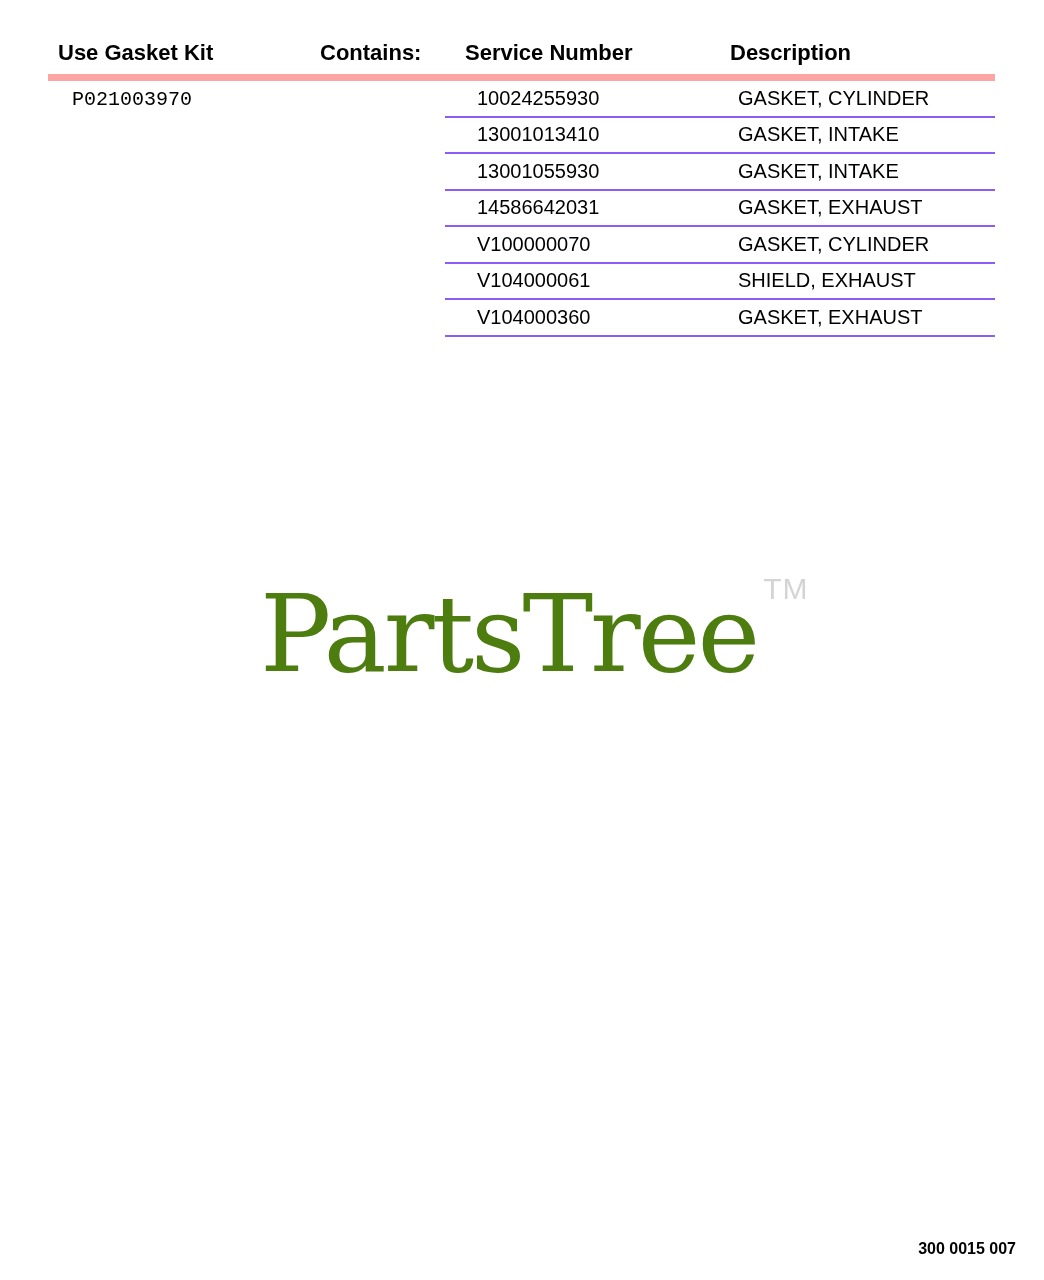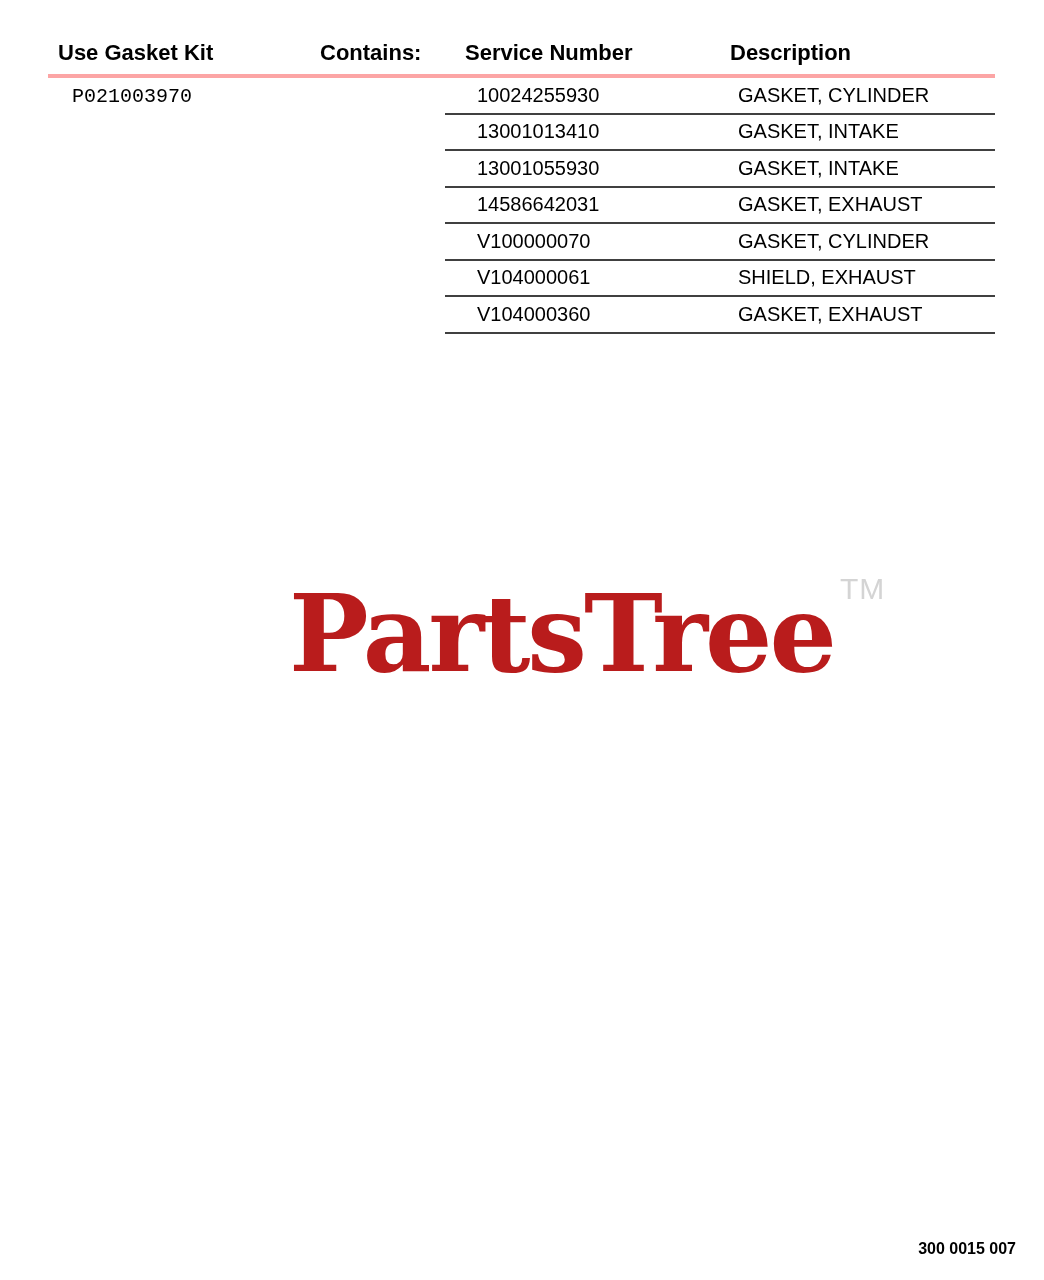--- a/index.html
+++ b/index.html
@@ -22,21 +22,21 @@
     left: 48px;
     top: 40px;
     width: 947px;
   }
   .header-row {
     display: flex;
     align-items: flex-end;
     font-weight: bold;
     font-size: 22px;
     padding-bottom: 8px;
-    border-bottom: 4px solid #fca5a5;
+    border-bottom: 7px solid #fca5a5;
     box-sizing: border-box;
   }
   .hcol-kit      { width: 262px; padding-left: 10px; box-sizing: border-box; }
   .hcol-contains { width: 135px; padding-left: 10px; box-sizing: border-box; }
   .hcol-service  { width: 265px; padding-left: 20px; box-sizing: border-box; }
   .hcol-desc     { flex: 1;      padding-left: 20px; box-sizing: border-box; }
 
   .data-row {
     display: flex;
     height: 36.5px;
@@ -47,21 +47,21 @@
     padding-left: 24px;
     box-sizing: border-box;
     display: flex;
     align-items: center;
     font-family: Liberation Mono, monospace;
   }
   .row-right {
     flex: 1;
     display: flex;
     align-items: center;
-    border-bottom: 2px solid #404040;
+    border-bottom: 2px solid #8b5cf6;
     box-sizing: border-box;
   }
   .col-service {
     width: 265px;
     padding-left: 32px;
     box-sizing: border-box;
   }
   .col-desc {
     flex: 1;
     padding-left: 28px;
@@ -72,26 +72,25 @@
   
   .watermark {
     position: absolute;
     left: 260px;
     top: 572px;
     user-select: none;
     white-space: nowrap;
   }
   .watermark-text {
     font-family: "DejaVu Serif", serif;
-    font-weight: bold;
+    font-weight: normal;
     font-size: 106px;
     letter-spacing: -3px;
-    color: #b91c1c;
+    color: #4d7c0f;
     line-height: 1;
-    margin-left: 29px;
   }
   .watermark-tm {
     font-family: "Liberation Sans", sans-serif;
     font-weight: normal;
     font-size: 30px;
     letter-spacing: 1px;
     color: #d4d4d4;
     vertical-align: 72px;
     margin-left: 6px;
   }

